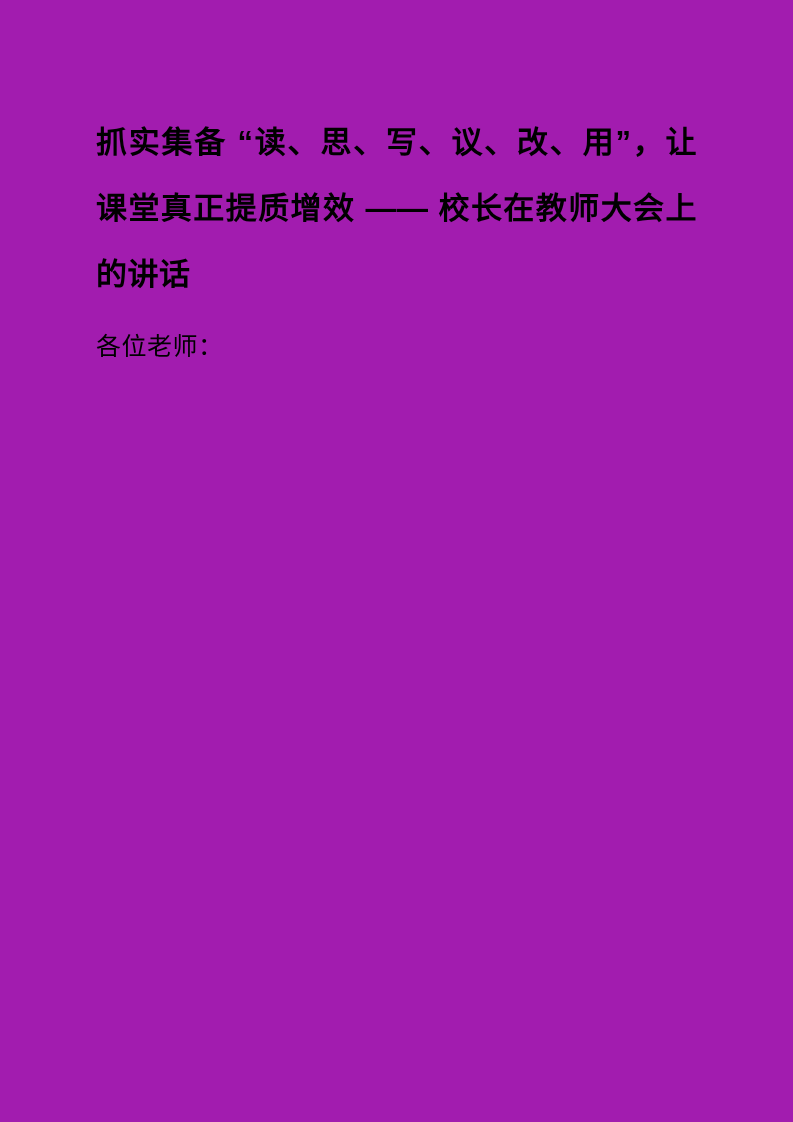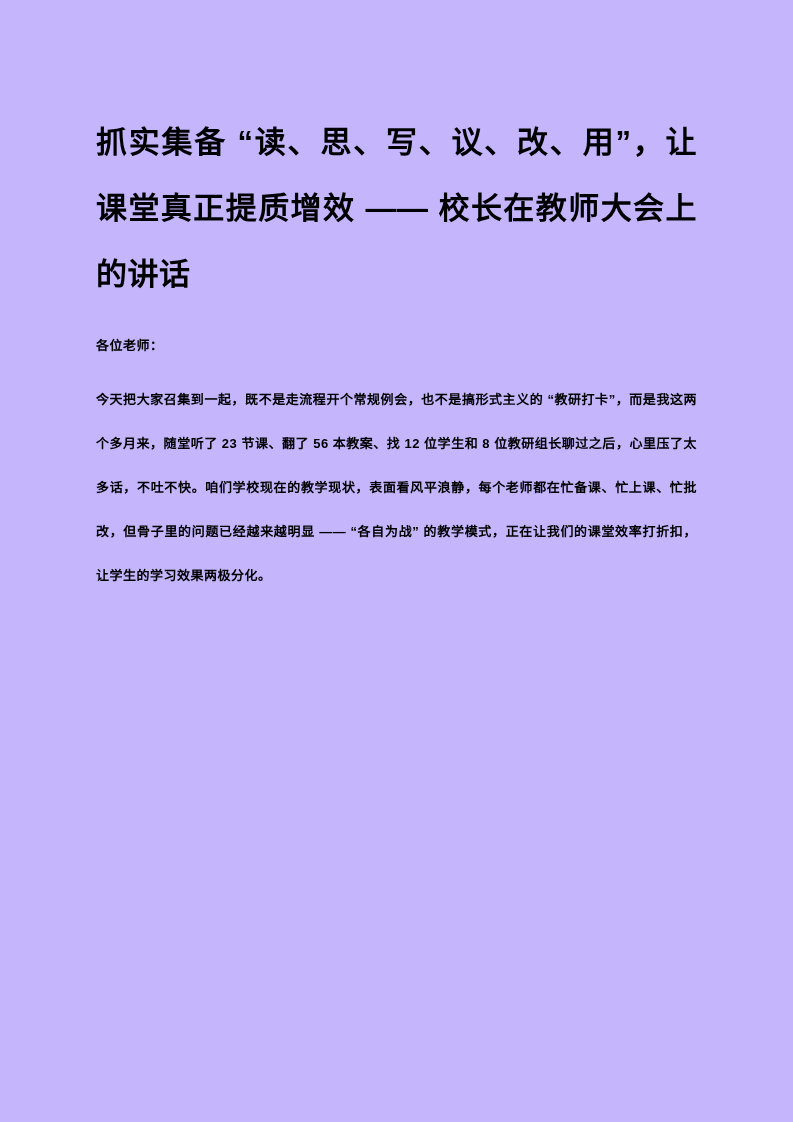--- a/index.html
+++ b/index.html
@@ -13,51 +13,50 @@
     height: 1122px;
     overflow: hidden;
     color: #000000;
     font-family: "Liberation Sans", "DejaVu Sans", sans-serif;
   }
   .page {
     box-sizing: border-box;
     width: 793px;
     height: 1122px;
     padding: 110px 96px 0 96px;
-    background: #c4b5fd;
+    background: #a21caf;
   }
   .doc-title {
     margin: 0 0 16px 0;
     font-size: 31px;
     font-weight: 700;
     line-height: 66px;
     text-align: justify;
     text-justify: inter-ideograph;
     color: #000000;
     letter-spacing: 0.5px;
   }
   .doc-para {
     margin: 0 0 10px 0;
-    font-size: 13px;
-    font-weight: 700;
+    font-size: 25px;
+    font-weight: 400;
     line-height: 44px;
     text-align: justify;
     text-justify: inter-ideograph;
     color: #000000;
     letter-spacing: 0.5px;
   }
   .doc-para.salutation {
     text-align: left;
   }
 </style>
 </head>
 <body>
 
 <div class="page">
 
   <h1 class="doc-title">抓实集备 “读、思、写、议、改、用”，让课堂真正提质增效 —— 校长在教师大会上的讲话</h1>
 
   <p class="doc-para salutation">各位老师：</p>
 
-  <p class="doc-para">今天把大家召集到一起，既不是走流程开个常规例会，也不是搞形式主义的 “教研打卡”，而是我这两个多月来，随堂听了 23 节课、翻了 56 本教案、找 12 位学生和 8 位教研组长聊过之后，心里压了太多话，不吐不快。咱们学校现在的教学现状，表面看风平浪静，每个老师都在忙备课、忙上课、忙批改，但骨子里的问题已经越来越明显 —— “各自为战” 的教学模式，正在让我们的课堂效率打折扣，让学生的学习效果两极分化。</p>
 
 
 </div>
 
 </body></html>

